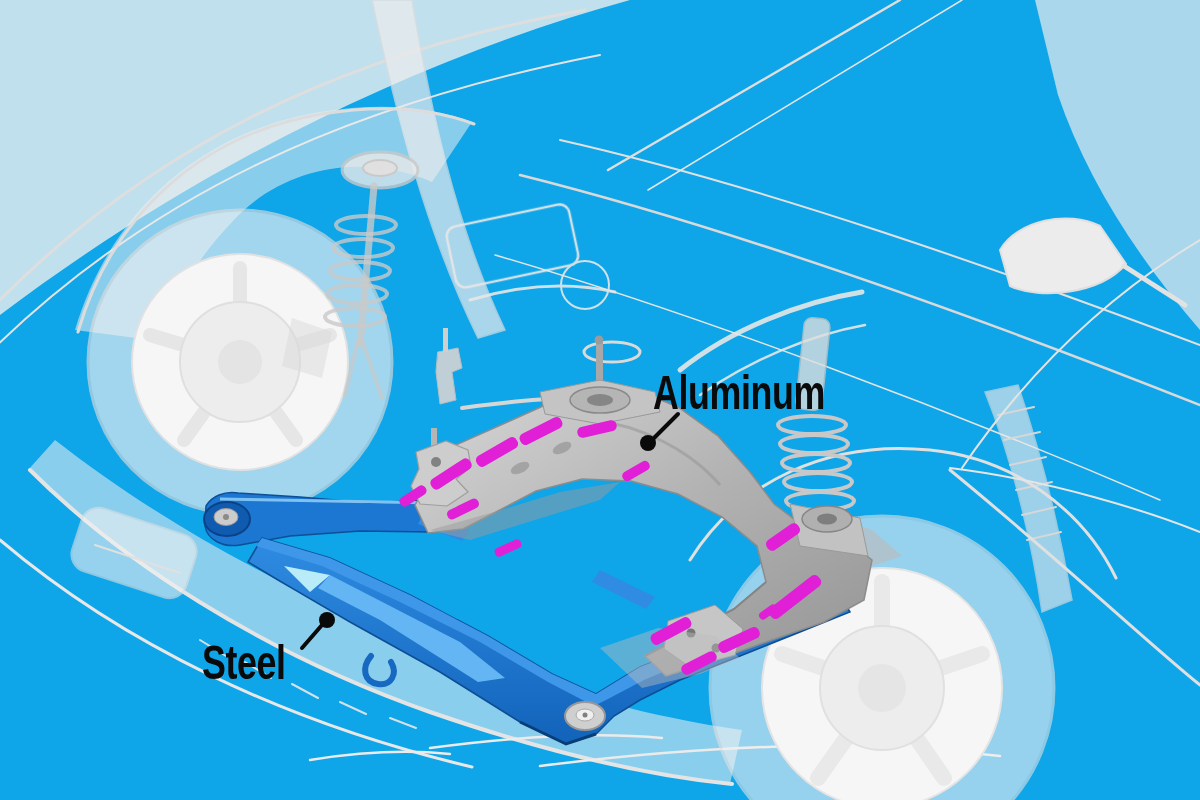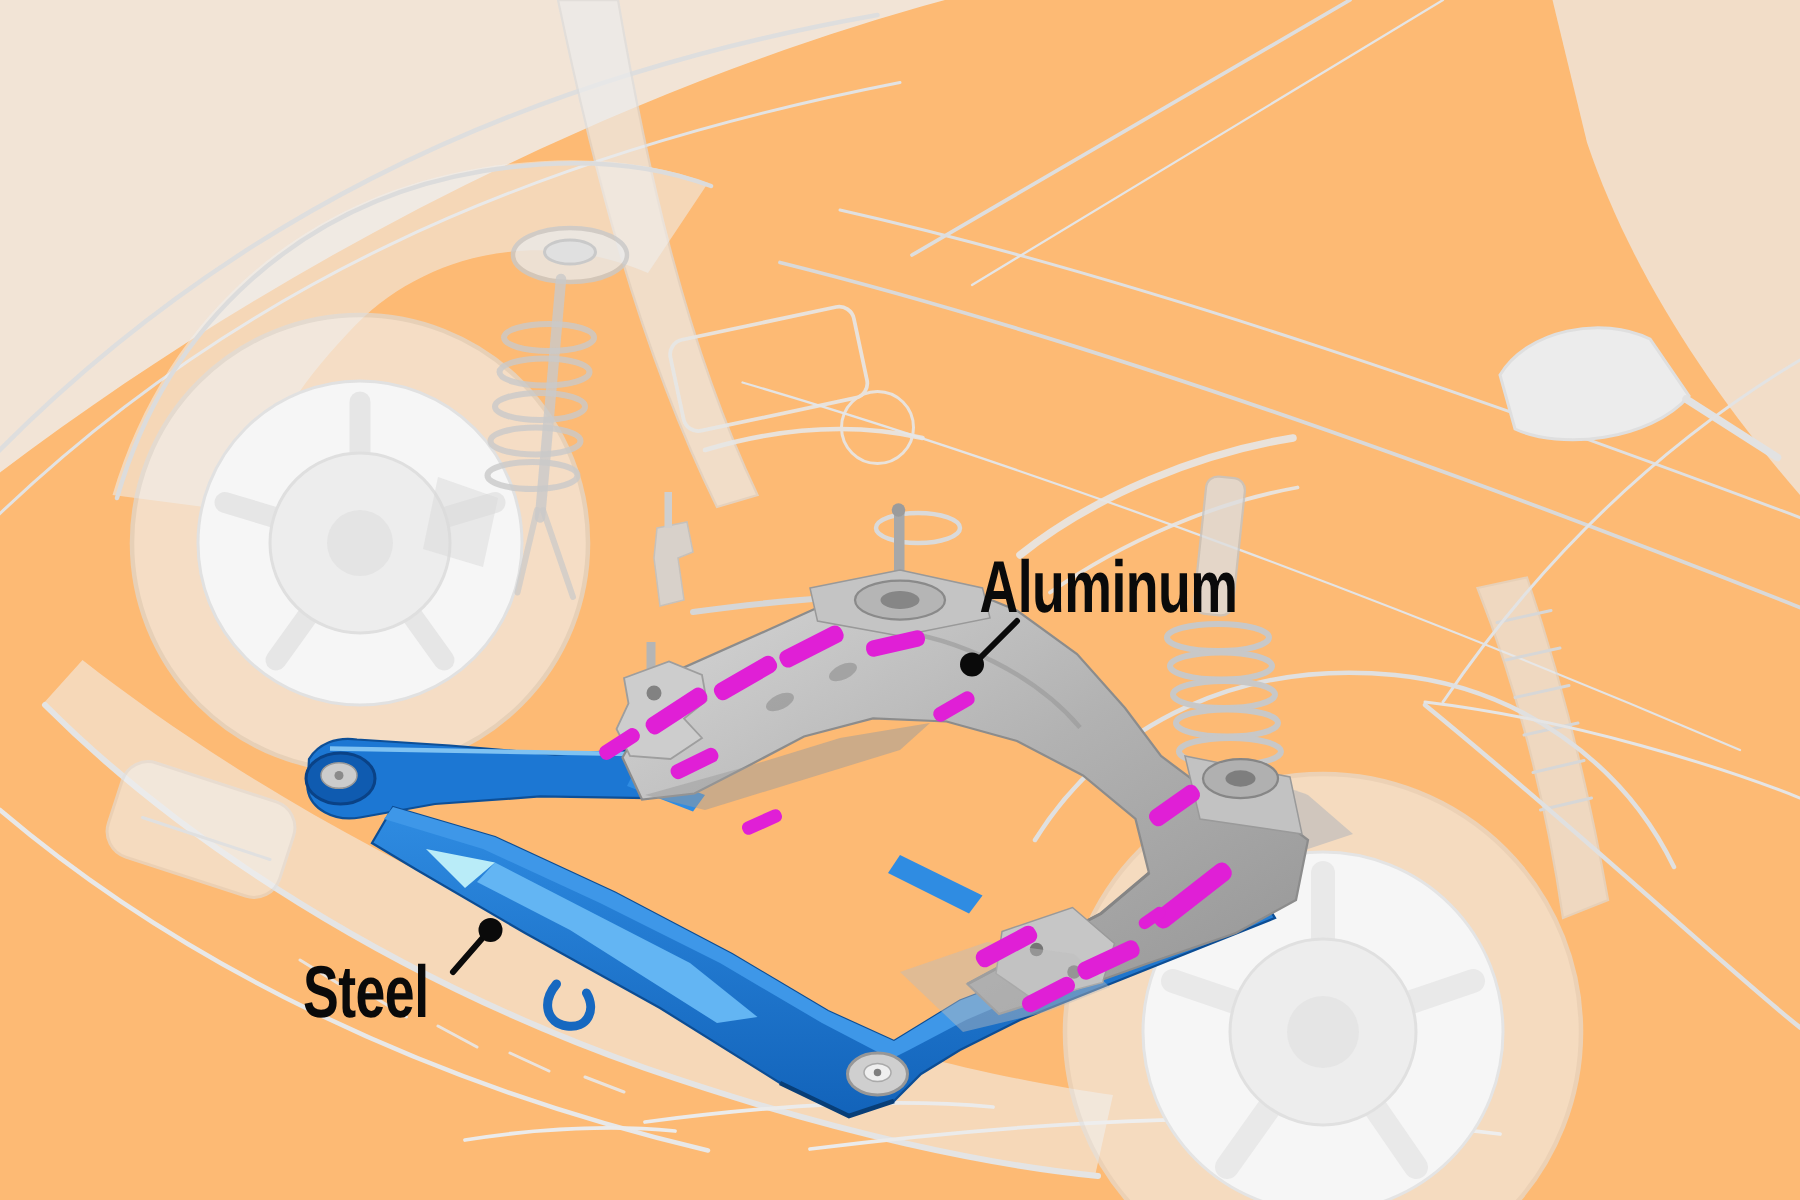--- a/index.html
+++ b/index.html
@@ -1,18 +1,18 @@
 <!DOCTYPE html>
 <html><head>
 <meta charset="utf-8">
 <style>
   html,body{margin:0;padding:0;background:#fff;}
   .stage{
     position:relative;width:1200px;height:800px;overflow:hidden;
-    background:#fdba74;font-family:"Liberation Sans",sans-serif;text-align:center;
+    background:#0ea5e9;font-family:"Liberation Sans",sans-serif;text-align:center;
   }
   .stage svg{position:absolute;left:0;top:0;}
   .callout-label{
     position:absolute;color:#0a0a0a;font-weight:bold;font-size:49px;
     line-height:1;letter-spacing:-0.5px;white-space:nowrap;
     transform:scaleX(0.73);transform-origin:left center;
     font-family:"Liberation Sans",sans-serif;
   }
   .lbl-aluminum{left:653px;top:368px;}
   .lbl-steel{left:202px;top:638px;}

